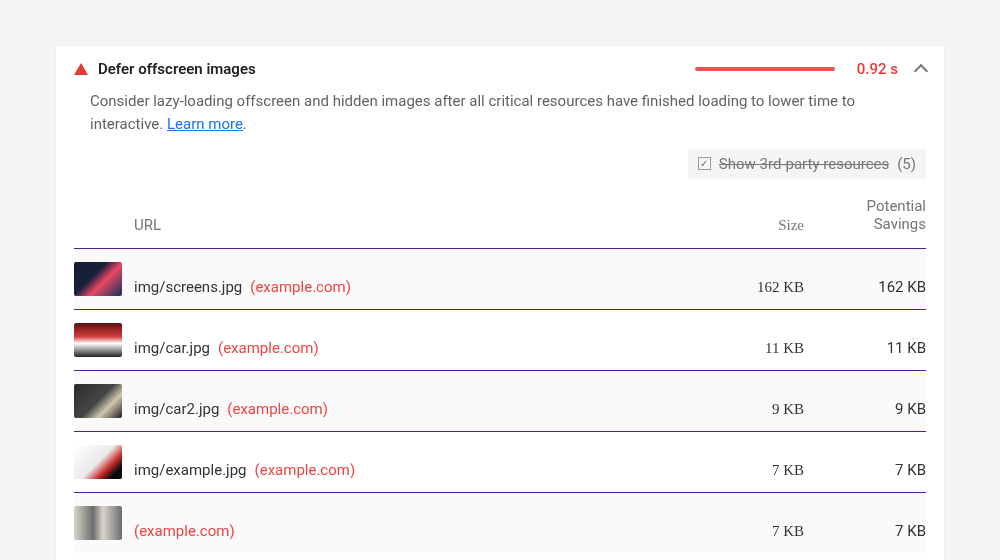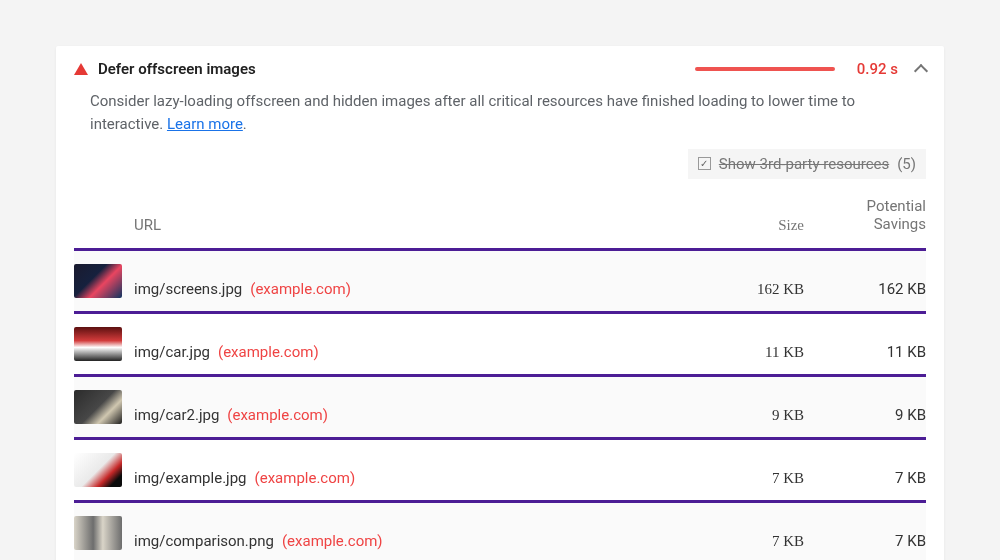--- a/index.html
+++ b/index.html
@@ -111,21 +111,21 @@
   .col-thumb { width: 48px; flex: none; }
   .col-url { flex: 1 1 auto; display: flex; align-items: baseline; gap: 8px; }
   .col-size { width: 110px; flex: none; text-align: right; font-family: Liberation Serif, serif; }
   .col-save { width: 110px; flex: none; text-align: right; }
   .thead .col-save { line-height: 1.25; }
 
   .trow {
     padding: 13px 0;
     font-size: 15px;
     color: #333;
-    border-top: 3px solid #4c1d95;
+    border-top: 1px solid #4c1d95;
   }
   .trow:nth-child(odd) { background: #fafafa; }
   .thumb {
     width: 48px; height: 34px;
     background: #ccc;
     border-radius: 2px;
   }
   .t-screens { background: linear-gradient(135deg,#1a1a2e 0%,#16213e 40%,#e94560 60%,#0f3460 100%); }
   .t-car     { background: linear-gradient(180deg,#5c1010 0%,#d23b3b 40%,#fff 60%,#222 100%); }
   .t-car2    { background: linear-gradient(135deg,#2b2b2b 0%,#474747 50%,#d0c7b0 70%,#1e1e1e 100%); }
@@ -212,21 +212,20 @@
               <span class="url-origin">(example.com)</span>
             </div>
             <div class="col-size">7 KB</div>
             <div class="col-save">7 KB</div>
           </div>
           <div class="trow">
             <div class="col-thumb">
               <div class="thumb t-compare"></div>
             </div>
             <div class="col-url">
-              <span class="url-path">img/comparison.png</span> 
               <span class="url-origin">(example.com)</span>
             </div>
             <div class="col-size">7 KB</div>
             <div class="col-save">7 KB</div>
           </div>
         </div>
     </div>
 
   </div>
 </div>

